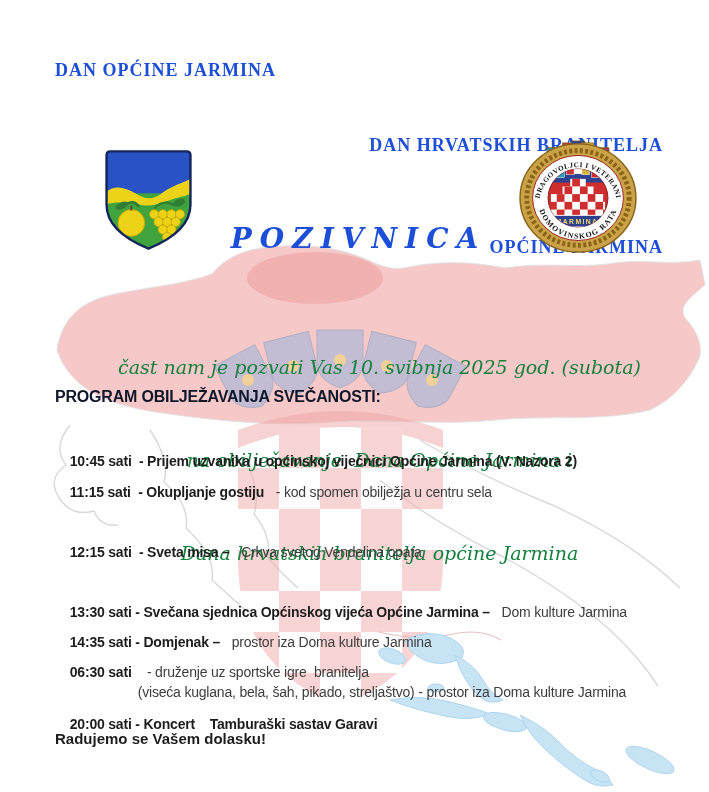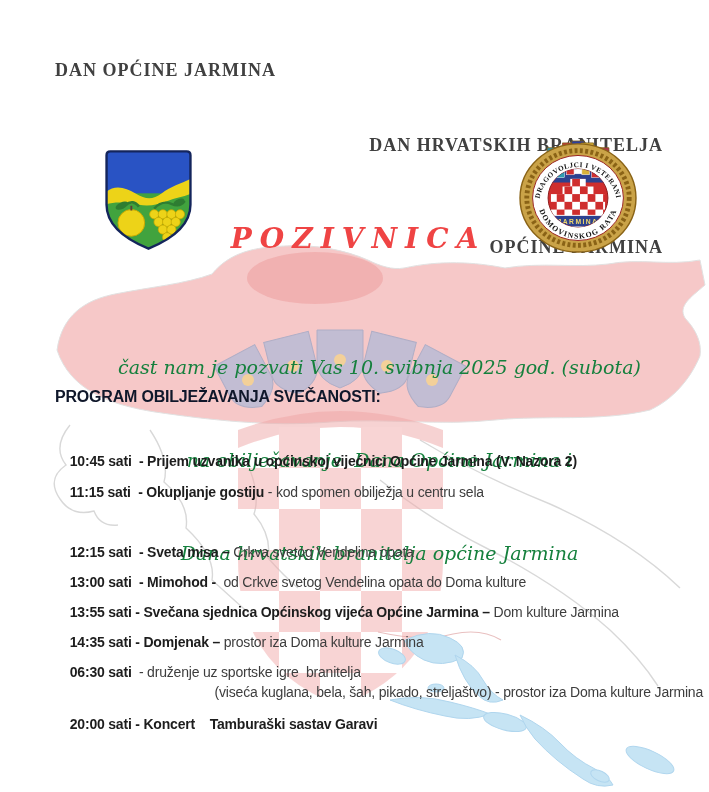--- a/index.html
+++ b/index.html
@@ -1,35 +1,35 @@
 <!DOCTYPE html>
 <html><head>
 <meta charset="utf-8">
 <style>
   html,body{margin:0;padding:0;background:#ffffff;}
   .page{position:relative;width:709px;height:792px;background:#ffffff;overflow:hidden;
         font-family:"Liberation Sans",sans-serif;}
   .bg{position:absolute;left:0;top:0;width:709px;height:792px;}
   .hdr{position:absolute;font-family:"Liberation Serif",serif;font-weight:bold;
-       font-size:18px;letter-spacing:1px;color:#404040;white-space:pre;}
+       font-size:18px;letter-spacing:1px;color:#1d4ed8;white-space:pre;}
   .hdr-left{left:55px;top:60px;}
   .hdr-right{right:46px;top:60px;text-align:right;line-height:34px;}
   .emblem{position:absolute;}
   .title{position:absolute;left:0;right:0;top:222px;text-align:center;
          font-family:"DejaVu Serif",serif;font-style:italic;font-weight:bold;
-         font-size:28px;letter-spacing:8px;color:#ef4444;padding-left:8px;}
+         font-size:28px;letter-spacing:8px;color:#1d4ed8;padding-left:8px;}
   .invite{position:absolute;left:50px;right:0;top:290px;text-align:center;
           font-family:"DejaVu Serif",serif;font-style:italic;font-size:19px;
           line-height:31px;color:#15803d;white-space:pre-wrap;}
   .prog-head{position:absolute;left:55px;top:388px;font-size:16px;font-weight:bold;
              letter-spacing:-0.2px;color:#0f172a;}
   .prog-line{position:absolute;left:55px;right:6px;font-size:14px;letter-spacing:-0.2px;
              white-space:pre-wrap;}
   .prog-line .b{font-weight:bold;color:#1d1d1d;}
-  .prog-line .r{font-weight:normal;color:#3d3d3d;}
+  .prog-line .r{font-weight:normal;color:#3d3d3d;padding-left:8px;}
   .indent{padding-left:60px;}
   .closing{position:absolute;left:55px;top:730px;font-size:15px;font-weight:bold;color:#1d1d1d;}
 </style>
 </head>
 <body>
 
 <div class="page">
 
   <svg class="bg" viewBox="0 0 709 792" xmlns="http://www.w3.org/2000/svg">
 
@@ -210,32 +210,30 @@
 
   <div class="prog-line" style="top:437px;">
     <span class="b">10:45 sati  - Prijem uzvanika u općinskoj vijećnici Općine Jarmina (V. Nazora 2)</span><span class="r"></span>
   </div>
   <div class="prog-line" style="top:468px;">
     <span class="b">11:15 sati  - Okupljanje gostiju</span><span class="r"> - kod spomen obilježja u centru sela</span>
   </div>
   <div class="prog-line" style="top:528px;">
     <span class="b">12:15 sati  - Sveta misa – </span><span class="r">Crkva svetog Vendelina opata</span>
   </div>
-  <div class="prog-line" style="top:558px;">
-    <span class="b">13:00 sati  - Mimohod - </span><span class="r"> od Crkve svetog Vendelina opata do Doma kulture</span>
-  </div>
   <div class="prog-line" style="top:588px;">
-    <span class="b">13:55 sati - Svečana sjednica Općinskog vijeća Općine Jarmina – </span><span class="r">Dom kulture Jarmina</span>
+    <span class="b">13:30 sati - Svečana sjednica Općinskog vijeća Općine Jarmina – </span><span class="r">Dom kulture Jarmina</span>
   </div>
   <div class="prog-line" style="top:618px;">
     <span class="b">14:35 sati - Domjenak – </span><span class="r">prostor iza Doma kulture Jarmina</span>
   </div>
   <div class="prog-line" style="top:648px;">
     <span class="b">06:30 sati </span><span class="r"> - druženje uz sportske igre  branitelja</span>
   </div>
-  <div class="prog-line indent" style="top:668px;text-align:right;">
+  <div class="prog-line indent" style="top:668px;">
     <span class="r">(viseća kuglana, bela, šah, pikado, streljaštvo) - prostor iza Doma kulture Jarmina</span>
   </div>
   <div class="prog-line" style="top:700px;">
     <span class="b">20:00 sati - Koncert    Tamburaški sastav Garavi</span><span class="r"></span>
   </div>
 
+  <div class="closing">Radujemo se Vašem dolasku!</div>
 </div>
 
 </body></html>

